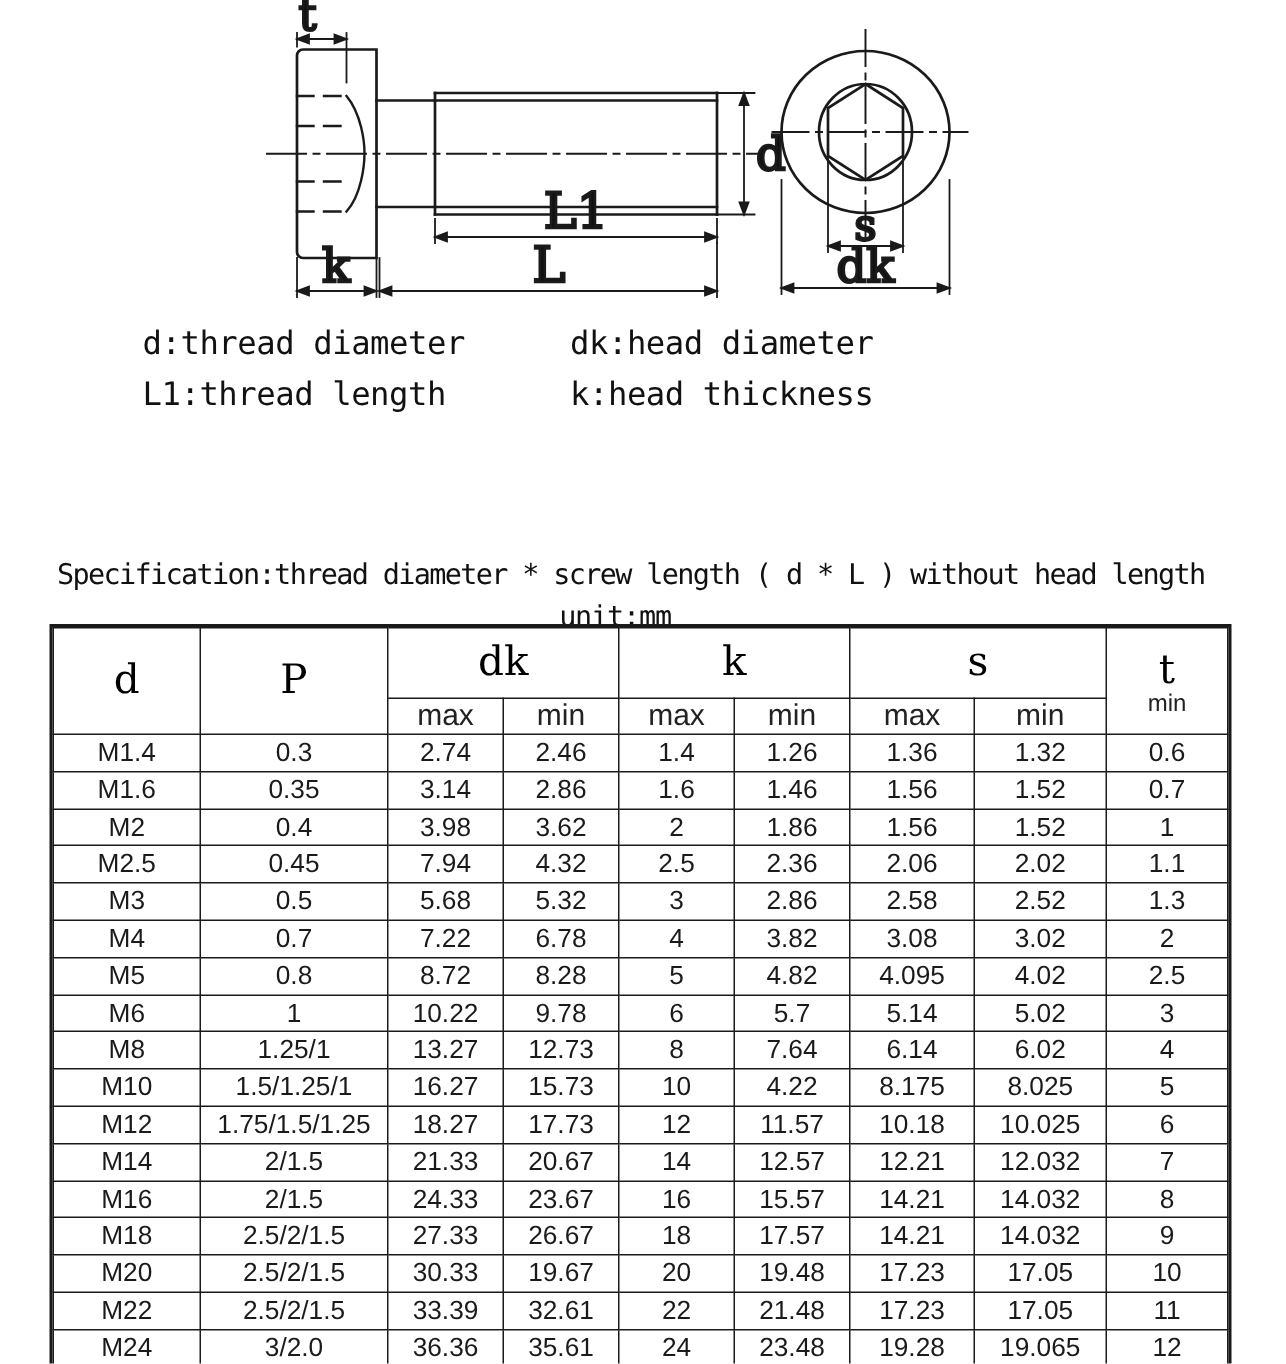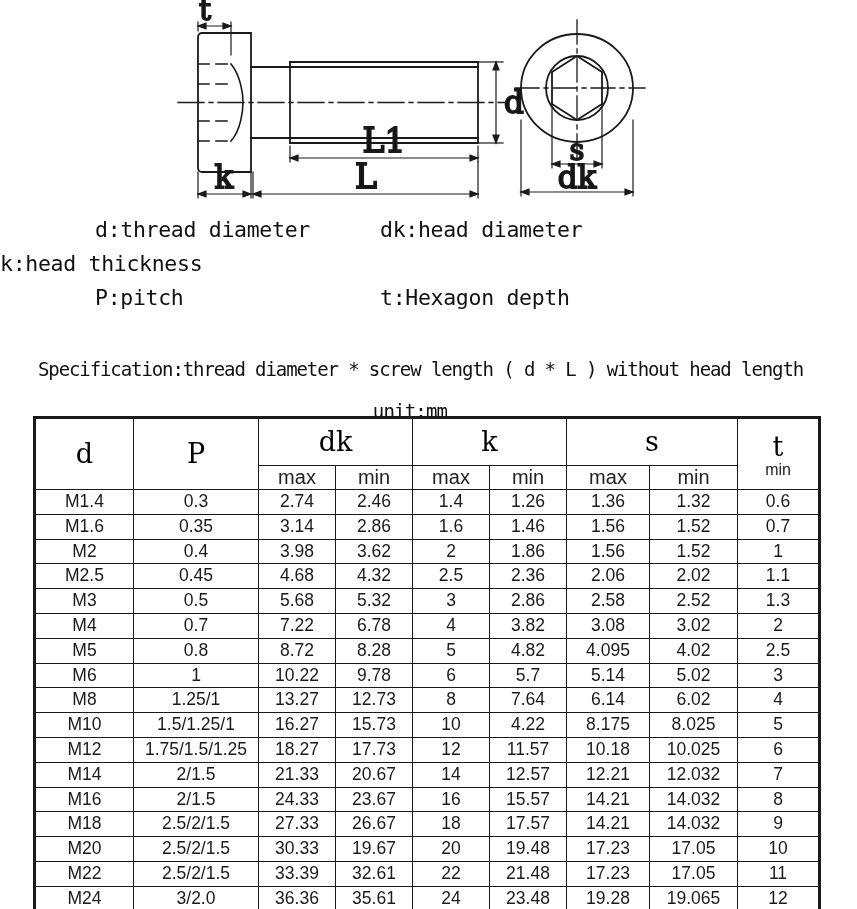--- a/index.html
+++ b/index.html
@@ -48,21 +48,21 @@
     font-family: "DejaVu Sans Mono", "Liberation Mono", monospace;
     font-size: 21.5px;
     letter-spacing: -0.3px;
     white-space: nowrap;
     color: #111;
   }
 
   
   #spec-line {
     position: absolute;
-    left: 0; top: 358px;
+    left: 0; top: 372px;
     width: 759px;
     padding-left: 38px;
   }
   #spec-text {
     font-family: "DejaVu Sans Mono", "Liberation Mono", monospace;
     font-size: 19px;
     letter-spacing: -1.1px;
     white-space: nowrap;
     color: #111;
   }
@@ -280,30 +280,25 @@
 <div id="legend-block">
   <div class="legend-row">
     <div class="legend-col-left">
       <span class="legend-text">d:thread diameter</span>
     </div>
     <div class="legend-col-right">
       <span class="legend-text">dk:head diameter</span>
     </div>
   </div>
   <div class="legend-row">
+    <div class="legend-col-left">
+      <span class="legend-text">L1:thread length</span>
+    </div>
     <div class="legend-col-right">
       <span class="legend-text">k:head thickness</span>
-    </div>
-  </div>
-  <div class="legend-row">
-    <div class="legend-col-left">
-      <span class="legend-text">P:pitch</span>
-    </div>
-    <div class="legend-col-right">
-      <span class="legend-text">t:Hexagon depth</span>
     </div>
   </div>
 </div>
 
 <div id="spec-line">
   <span id="spec-text">Specification:thread diameter * screw length ( d * L ) without head length</span>
 </div>
 <div id="unit-line">
   <span id="unit-text">unit:mm</span>
 </div>
@@ -373,21 +368,21 @@
           <td class="data-cell">3.62</td>
           <td class="data-cell">2</td>
           <td class="data-cell">1.86</td>
           <td class="data-cell">1.56</td>
           <td class="data-cell">1.52</td>
           <td class="data-cell">1</td>
         </tr>
         <tr>
           <td class="data-cell">M2.5</td>
           <td class="data-cell">0.45</td>
-          <td class="data-cell">4.68</td>
+          <td class="data-cell">7.94</td>
           <td class="data-cell">4.32</td>
           <td class="data-cell">2.5</td>
           <td class="data-cell">2.36</td>
           <td class="data-cell">2.06</td>
           <td class="data-cell">2.02</td>
           <td class="data-cell">1.1</td>
         </tr>
         <tr>
           <td class="data-cell">M3</td>
           <td class="data-cell">0.5</td>

